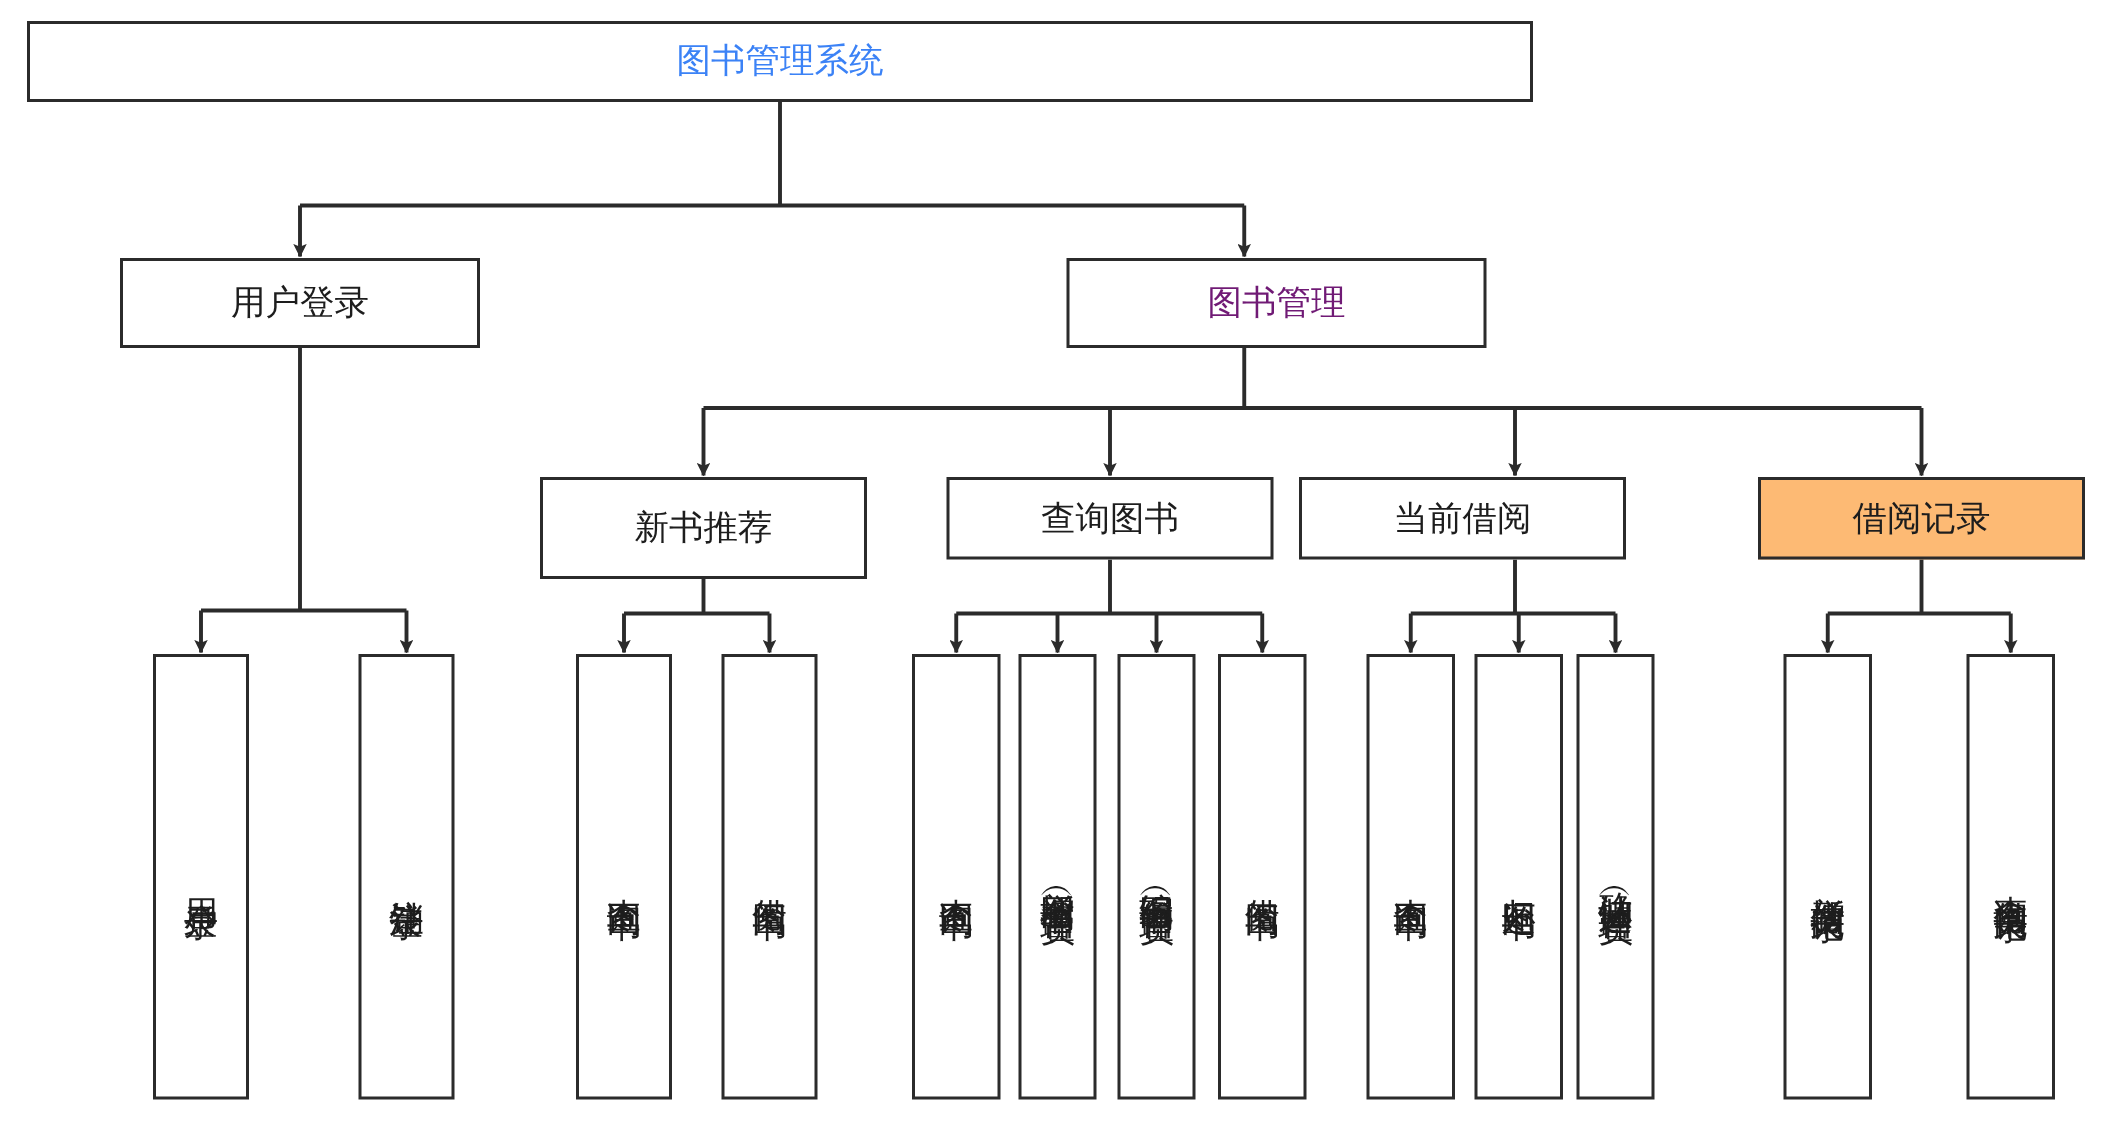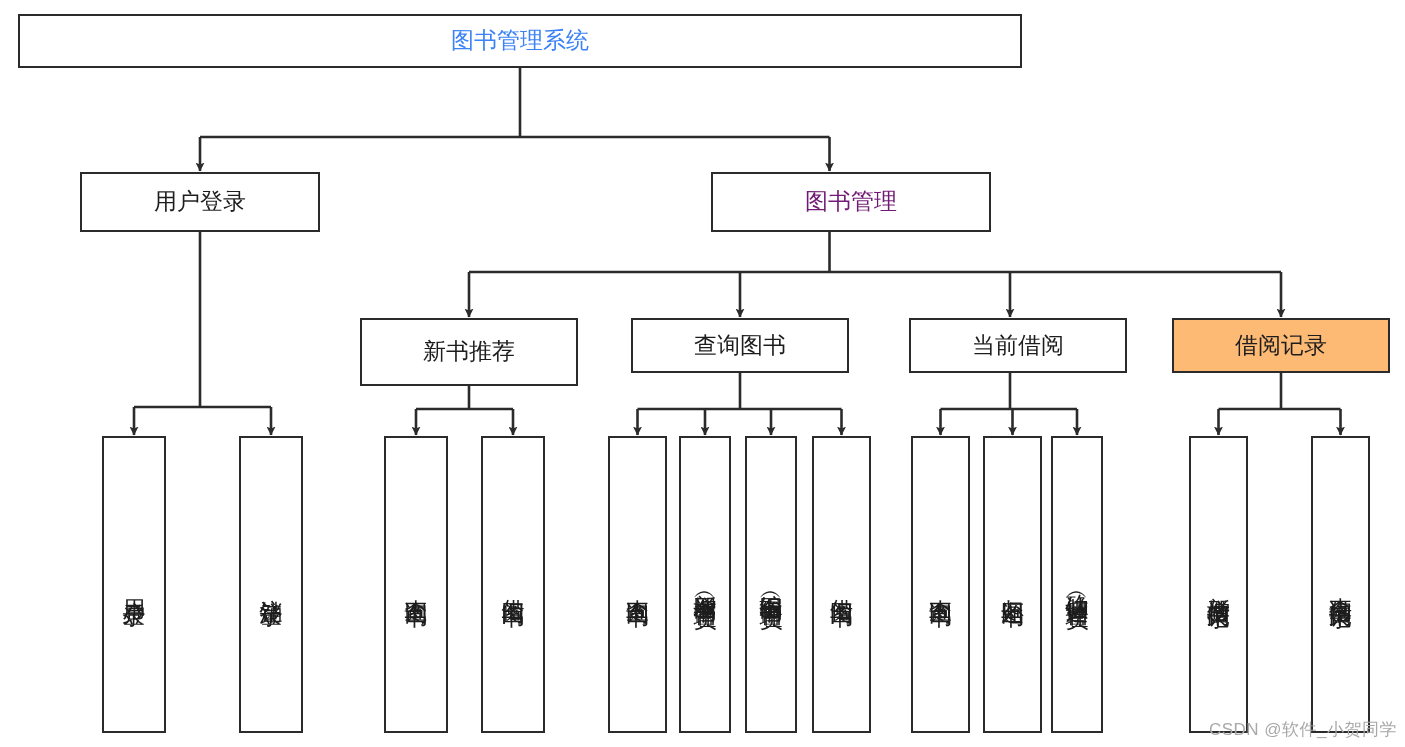--- a/index.html
+++ b/index.html
@@ -127,21 +127,21 @@
       </div>
       <div class="node horiz" style="left: 711px; top: 172px; width: 280px; height: 60px; border-color: rgb(43, 43, 43); background: rgb(255, 255, 255); color: #701a75;">
         <span class="lbl">图书管理</span>
       </div>
       <div class="node horiz" style="left: 360px; top: 318px; width: 218px; height: 68px; border-color: rgb(43, 43, 43); background: rgb(255, 255, 255); color: rgb(29, 29, 29);">
         <span class="lbl">新书推荐</span>
       </div>
       <div class="node horiz" style="left: 631px; top: 318px; width: 218px; height: 55px; border-color: rgb(43, 43, 43); background: rgb(255, 255, 255); color: rgb(29, 29, 29);">
         <span class="lbl">查询图书</span>
       </div>
-      <div class="node horiz" style="left: 909px; top: 318px; width: 218px; height: 55px; border-color: rgb(43, 43, 43); background: rgb(255, 255, 255); color: rgb(29, 29, 29);">
+      <div class="node horiz" style="left: 866px; top: 318px; width: 218px; height: 55px; border-color: rgb(43, 43, 43); background: rgb(255, 255, 255); color: rgb(29, 29, 29);">
         <span class="lbl">当前借阅</span>
       </div>
       <div class="node horiz" style="left: 1172px; top: 318px; width: 218px; height: 55px; border-color: rgb(43, 43, 43); background: #fdba74; color: rgb(29, 29, 29); justify-content: center;">
         <span class="lbl">借阅记录</span>
       </div>
       <div class="node vert" style="left: 102px; top: 436px; width: 64px; height: 297px; border-color: rgb(43, 43, 43); background: rgb(255, 255, 255); color: rgb(29, 29, 29);">
         <span class="lbl">用户登录</span>
       </div>
       <div class="node vert" style="left: 239px; top: 436px; width: 64px; height: 297px; border-color: rgb(43, 43, 43); background: rgb(255, 255, 255); color: rgb(29, 29, 29);">
         <span class="lbl">注销登录</span>
@@ -174,15 +174,14 @@
         <span class="lbl">确认归还（管理员）</span>
       </div>
       <div class="node vert" style="left: 1189px; top: 436px; width: 59px; height: 297px; border-color: rgb(43, 43, 43); background: rgb(255, 255, 255); color: rgb(29, 29, 29);">
         <span class="lbl">新增借阅记录</span>
       </div>
       <div class="node vert" style="left: 1311px; top: 436px; width: 59px; height: 297px; border-color: rgb(43, 43, 43); background: rgb(255, 255, 255); color: rgb(29, 29, 29);">
         <span class="lbl">查询借阅记录</span>
       </div>
     </div>
 
-  <div id="watermark">CSDN @软件_小贺同学</div>
 
 </div>
 
 </body></html>

